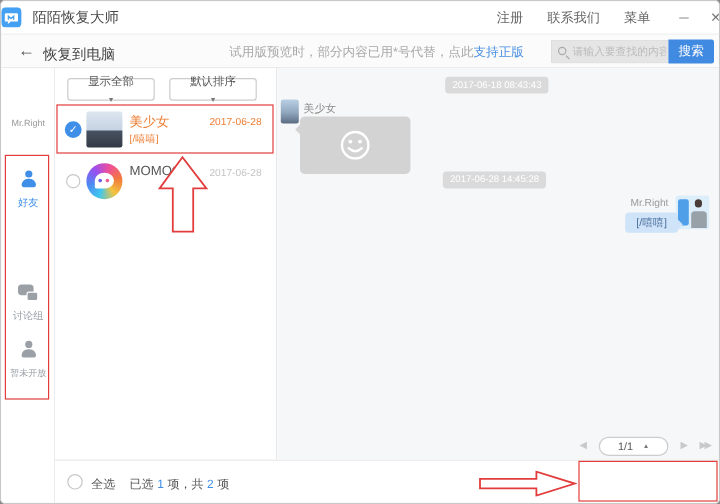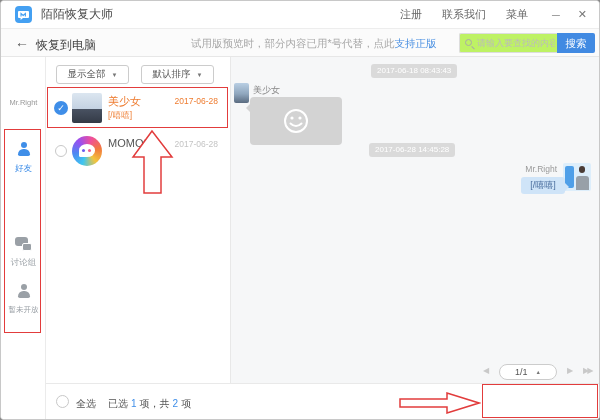--- a/index.html
+++ b/index.html
@@ -3,37 +3,37 @@
 <meta charset="utf-8">
 <style>
   * { margin:0; padding:0; box-sizing:border-box; }
   body { background:#888; font-family:"Liberation Sans","DejaVu Sans",sans-serif; }
   .window { position:relative; width:600px; height:420px; background:#fff;
             border:1px solid #c8c8c8; border-radius:4px; overflow:hidden; }
 
   
   .titlebar { position:absolute; left:0; top:0; width:600px; height:28px;
               background:#fff; border-bottom:1px solid #ededed;
-              display:flex; align-items:center; padding:0 14px; }
+              display:flex; align-items:center; padding:0 0; }
   .app-logo { width:17px; height:17px; margin-right:9px; flex:0 0 auto; }
   .app-title { font-size:12px; color:#4a4a4a; }
   .tb-spacer { flex:1; }
   .tb-link { font-size:11px; color:#666; margin-left:20px; cursor:pointer; }
   .tb-min { font-size:11px; color:#888; margin-left:24px; cursor:pointer; }
   .tb-close { font-size:11px; color:#777; margin-left:18px; cursor:pointer; }
 
   
   .subheader { position:absolute; left:0; top:28px; width:600px; height:28px;
                background:#fbfbfb; border-bottom:1px solid #e7e7e7; }
   .back-btn { position:absolute; left:14px; top:5px; font-size:14px; color:#555; cursor:pointer; }
   .sub-title { position:absolute; left:35px; top:8px; font-size:12px; color:#444; }
   .trial { position:absolute; left:190px; top:8px; font-size:10.5px; color:#a8a8a8; white-space:nowrap; }
   .trial a { color:#4a90e2; text-decoration:none; cursor:pointer; }
   .search-box { position:absolute; left:458px; top:4px; width:98px; height:20px;
-                background:#bef264; border:1px solid #ddd; border-right:none;
+                background:#e5e5e5; border:1px solid #ddd; border-right:none;
                 border-radius:2px 0 0 2px; }
   .mag { position:absolute; left:5px; top:5px; width:7px; height:7px;
          border:1px solid #aaa; border-radius:50%; }
   .mag::after { content:""; position:absolute; left:6px; top:6px; width:4px; height:1px;
                 background:#aaa; transform:rotate(45deg); transform-origin:0 0; }
   .search-box input { position:absolute; left:17px; top:0; width:78px; height:18px;
                       border:none; outline:none; font-size:9px; color:#555; background:transparent; }
   .search-box input::placeholder { color:#bbb; }
   .search-btn { position:absolute; left:556px; top:4px; width:38px; height:20px;
                 background:#418ae2; color:#fff; font-size:10.5px; line-height:20px;
@@ -71,21 +71,21 @@
   .icon-chat::before { content:""; position:absolute; left:0; top:1px; width:13px; height:9px;
                        border-radius:3px; background:currentColor; }
   .icon-chat::after { content:""; position:absolute; right:0; bottom:0; width:8px; height:6px;
                       border-radius:2px; background:currentColor; border:1px solid #fff; }
 
   
   .listpanel { position:absolute; left:45px; top:56px; width:185px; height:326px;
                background:#fff; border-right:1px solid #e8e8e8; }
   .dropdown { position:absolute; top:8px; width:73px; height:19px; border:1px solid #ccc;
               border-radius:3px; display:flex; align-items:center; justify-content:center;
-              gap:6px; cursor:pointer; background:#fff; }
+              gap:6px; cursor:pointer; background:#fff;flex-direction:column; }
   .dropdown .dtext { font-size:9.5px; color:#555; }
   .dropdown .caret { font-size:6px; color:#777; }
   .dd-filter { left:10px; } .dd-sort { left:95px; }
   .convitem { position:absolute; left:2px; width:178px; height:40px; cursor:pointer; }
   .ci-1 { top:31px; } .ci-2 { top:74px; }
   .checkcircle { position:absolute; left:6px; top:13px; width:14px; height:14px;
                  border-radius:50%; background:#3f8ee8; color:#fff; font-size:9px;
                  line-height:14px; text-align:center; cursor:pointer; }
   .emptycircle { position:absolute; left:7px; top:14px; width:12px; height:12px;
                  border-radius:50%; border:1px solid #c8c8c8; background:#fff; cursor:pointer; }

